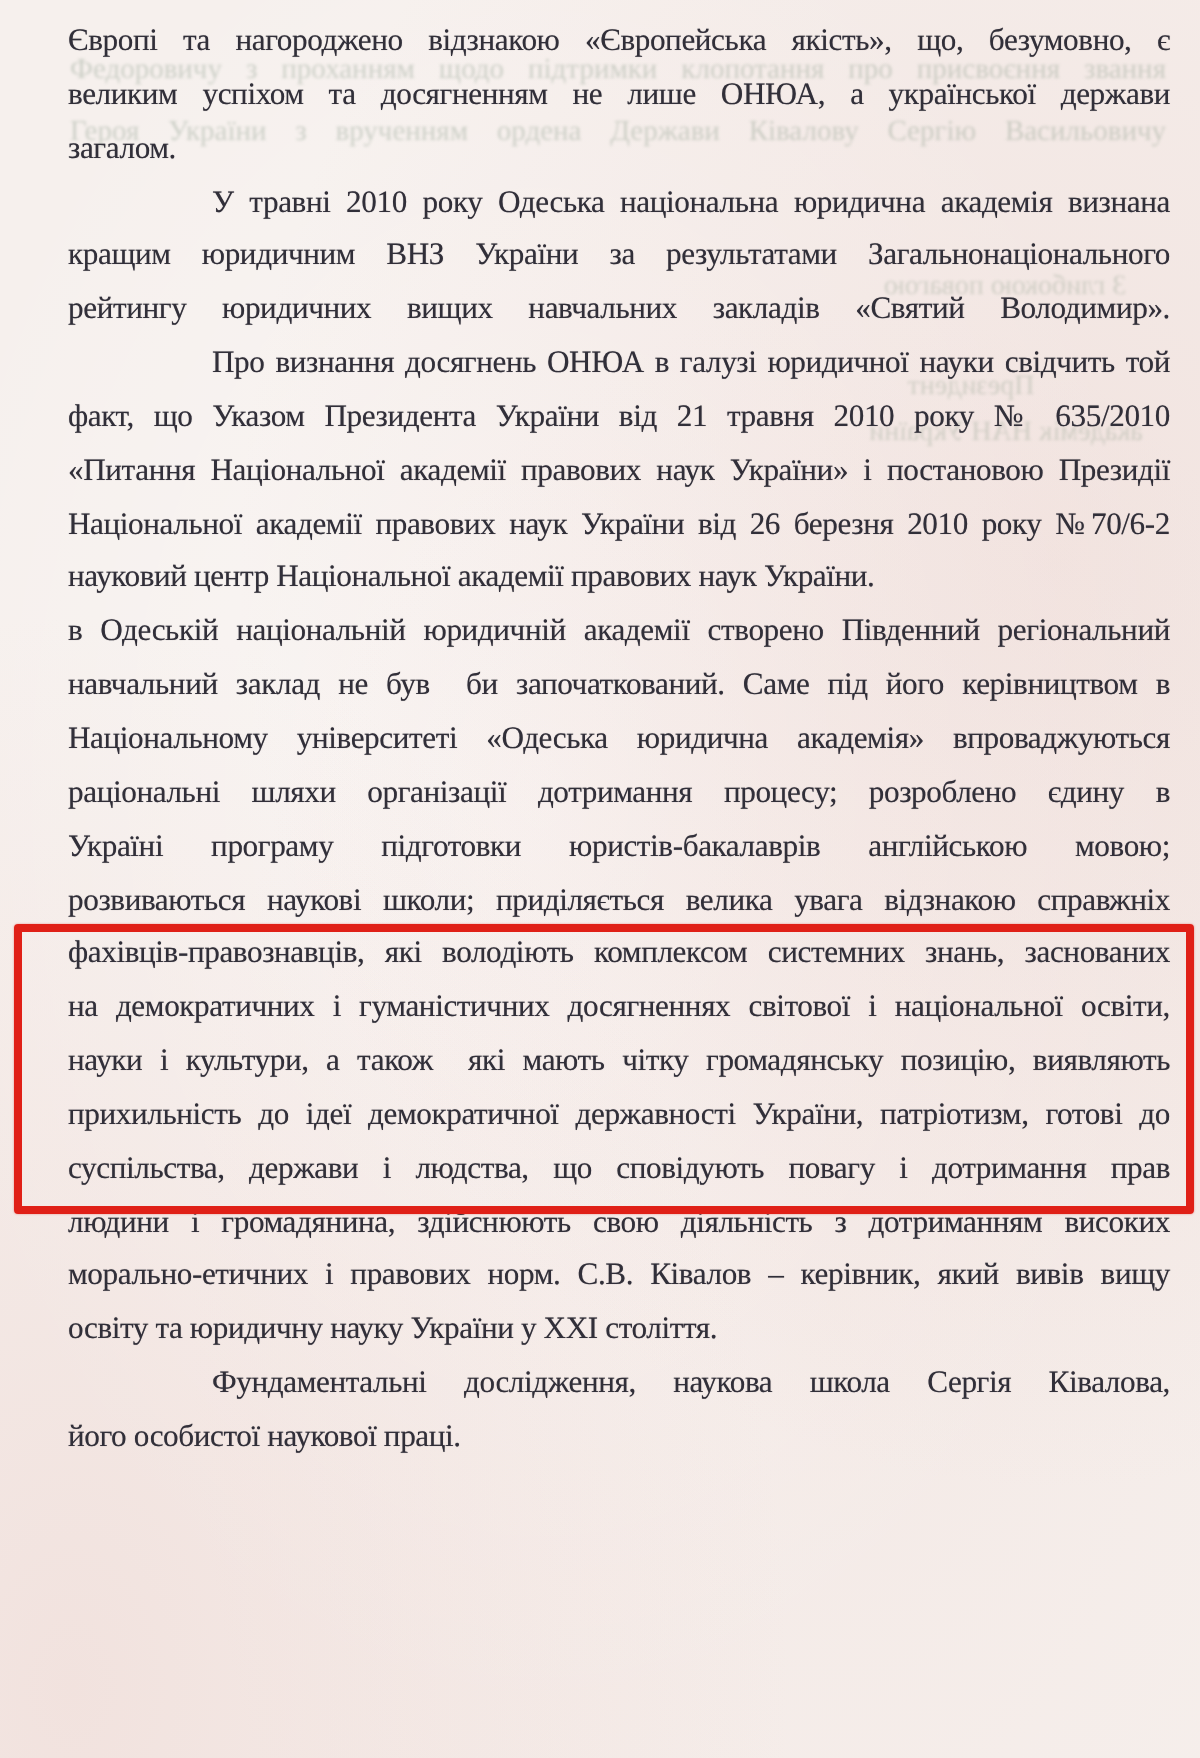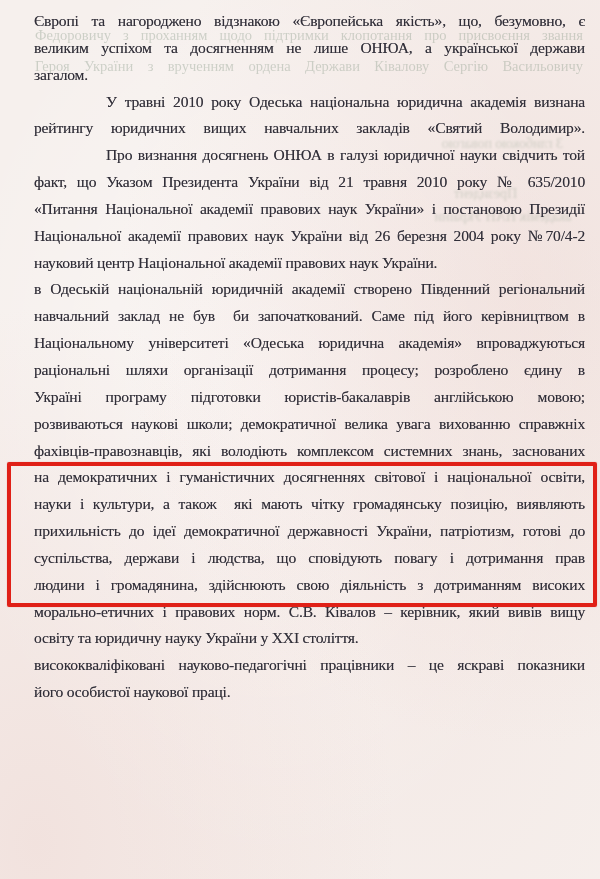--- a/index.html
+++ b/index.html
@@ -75,37 +75,38 @@
       <div class="ghost-top" style="top: 57px;">Героя України з врученням ордена Держави Ківалову Сергію Васильовичу</div>
       <div class="ghost-sig" style="top: 135px; left: 415px; width: 175px;">З глибокою повагою</div>
       <div class="ghost-sig" style="top: 185px; left: 428px; width: 115px;">Президент</div>
       <div class="ghost-sig" style="top: 208px; left: 413px; width: 180px;">академік НАН України</div>
     </div>
   <div class="text-block" id="text-block">
       <div class="line">Європі та нагороджено відзнакою «Європейська якість», що, безумовно, є</div>
       <div class="line">великим успіхом та досягненням не лише ОНЮА, а української держави</div>
       <div class="line last">загалом.</div>
       <div class="line indent">У травні 2010 року Одеська національна юридична академія визнана</div>
+      <div class="line">кращим юридичним ВНЗ України за результатами Загальнонаціонального</div>
       <div class="line">рейтингу юридичних вищих навчальних закладів «Святий Володимир».</div>
       <div class="line indent">Про визнання досягнень ОНЮА в галузі юридичної науки свідчить той</div>
       <div class="line">факт, що Указом Президента України від 21 травня 2010 року № 635/2010</div>
       <div class="line">«Питання Національної академії правових наук України» і постановою Президії</div>
-      <div class="line">Національної академії правових наук України від 26 березня 2004 року №70/4-2</div>
+      <div class="line">Національної академії правових наук України від 26 березня 2010 року №70/6-2</div>
       <div class="line last">науковий центр Національної академії правових наук України.</div>
       <div class="line">в Одеській національній юридичній академії створено Південний регіональний</div>
       <div class="line">навчальний заклад не був  би започаткований. Саме під його керівництвом в</div>
       <div class="line">Національному університеті «Одеська юридична академія» впроваджуються</div>
       <div class="line">раціональні шляхи організації дотримання процесу; розроблено єдину в</div>
       <div class="line">Україні програму підготовки юристів-бакалаврів англійською мовою;</div>
-      <div class="line">розвиваються наукові школи; демократичної велика увага вихованню справжніх</div>
+      <div class="line">розвиваються наукові школи; приділяється велика увага відзнакою справжніх</div>
       <div class="line">фахівців-правознавців, які володіють комплексом системних знань, заснованих</div>
       <div class="line">на демократичних і гуманістичних досягненнях світової і національної освіти,</div>
       <div class="line">науки і культури, а також  які мають чітку громадянську позицію, виявляють</div>
       <div class="line">прихильність до ідеї демократичної державності України, патріотизм, готові до</div>
       <div class="line">суспільства, держави і людства, що сповідують повагу і дотримання прав</div>
       <div class="line">людини і громадянина, здійснюють свою діяльність з дотриманням високих</div>
       <div class="line">морально-етичних і правових норм. С.В. Ківалов – керівник, який вивів вищу</div>
       <div class="line last">освіту та юридичну науку України у XXI століття.</div>
-      <div class="line">висококваліфіковані науково-педагогічні працівники – це яскраві показники</div>
+      <div class="line indent">Фундаментальні дослідження, наукова школа Сергія Ківалова,</div>
       <div class="line last">його особистої наукової праці.</div>
     </div>
   <div class="highlight-box"></div>
 </div>
 
 </body></html>

